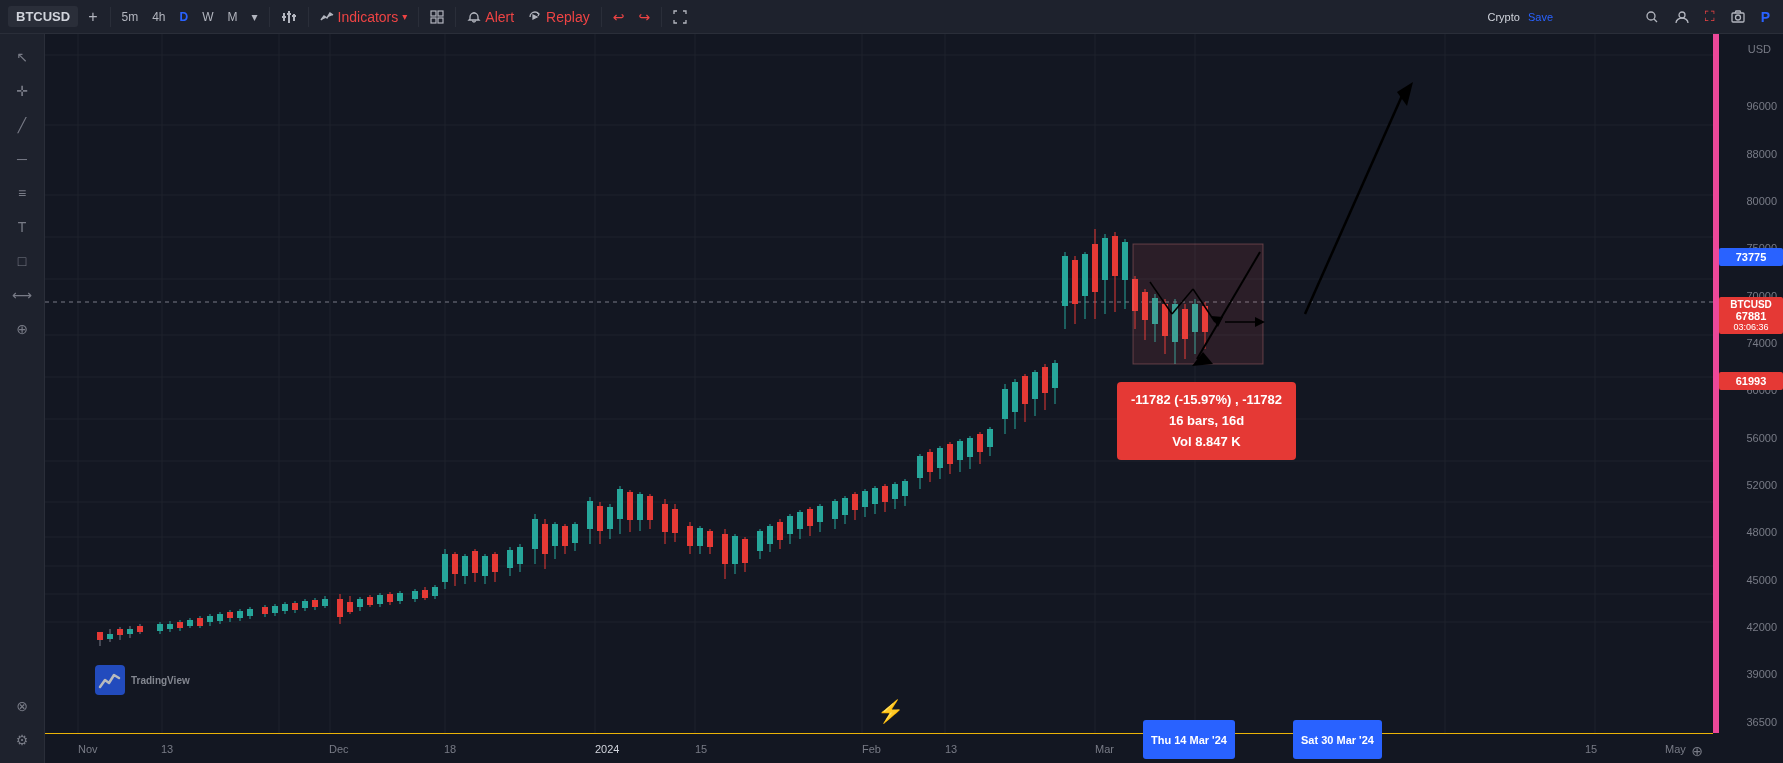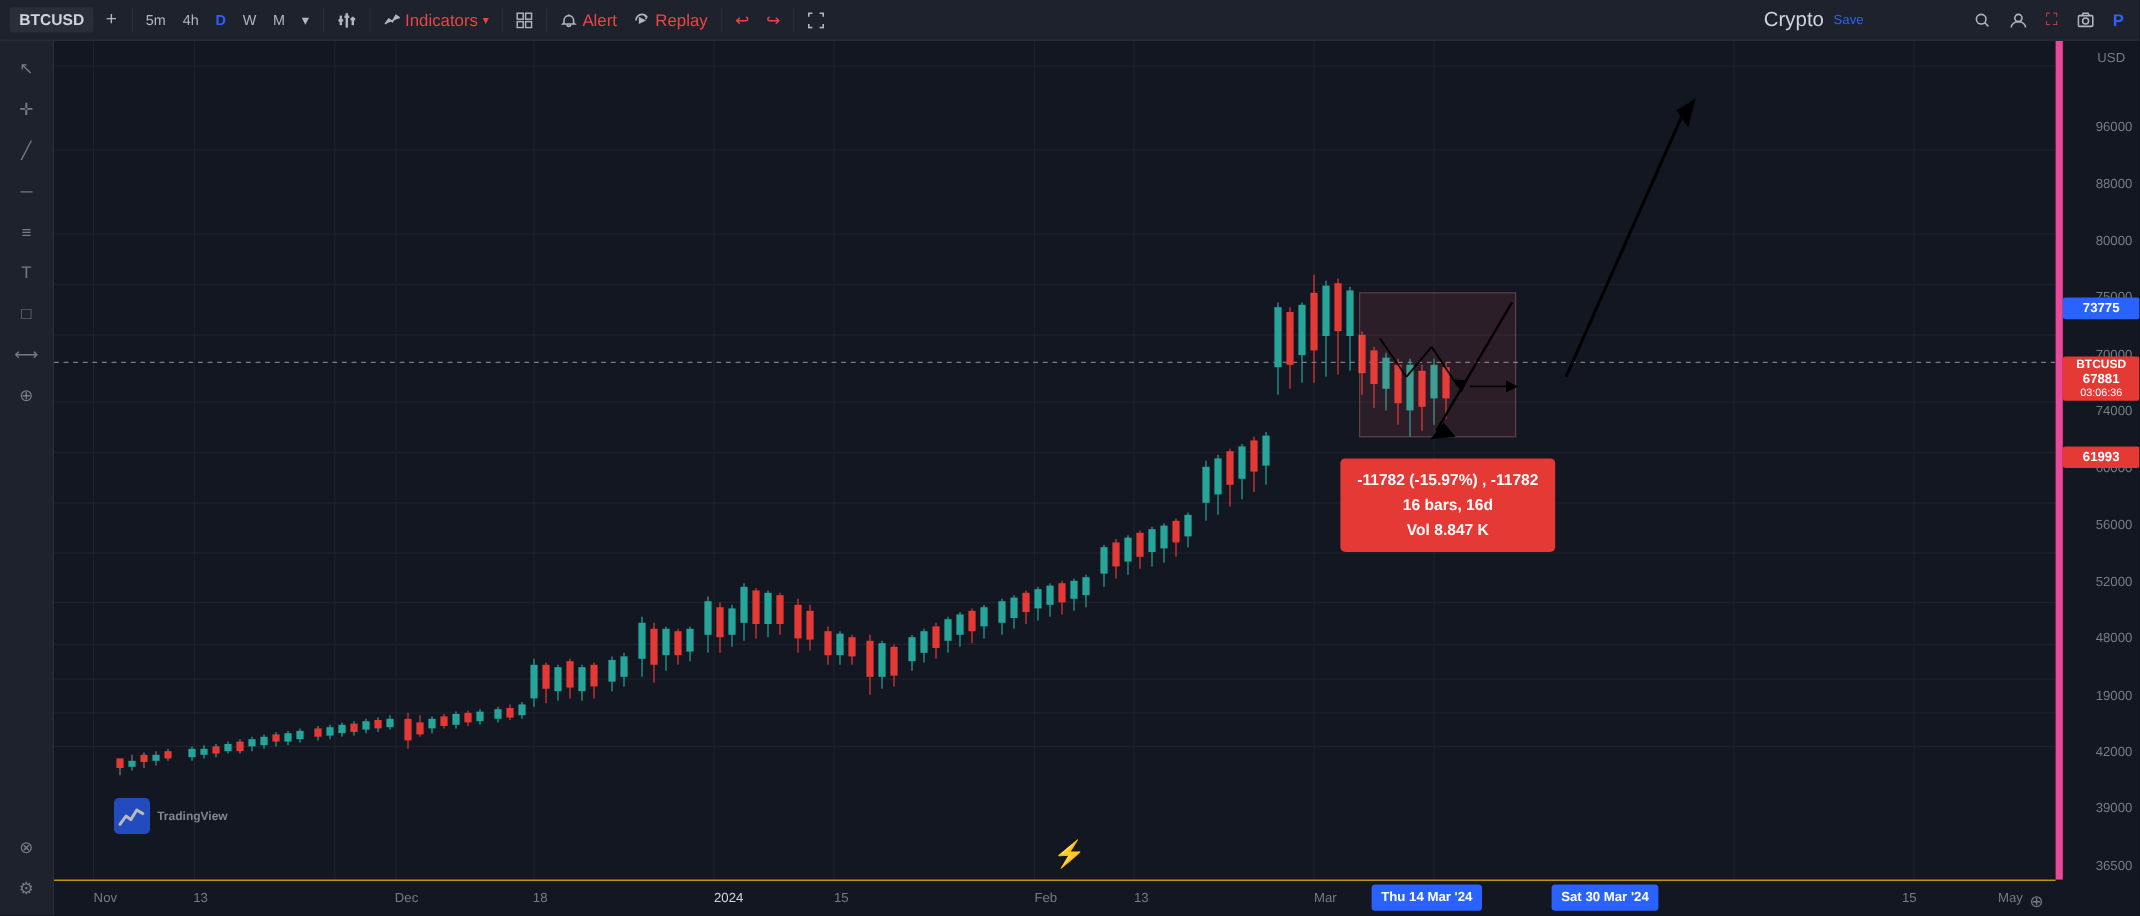--- a/index.html
+++ b/index.html
@@ -76,21 +76,21 @@
       right: 230px;
       top: 0;
       height: 34px;
       display: flex;
       align-items: center;
       gap: 4px;
       color: #b2b5be;
       font-size: 12px;
       cursor: pointer;
     }
-    .crypto-text { color: #d1d4dc; font-size: 17px; }
+    .crypto-text { color: #d1d4dc; font-size: 11px; }
     .save-text { color: #2962ff; font-size: 11px; }
 
     
     #chart-area {
       position: absolute;
       top: 34px;
       left: 0;
       width: 1783px;
       height: 729px;
       background: #131722;
@@ -164,21 +164,21 @@
       border-top: 1px solid #eab308;
       display: flex;
       align-items: center;
     }
     .time-label {
       color: #787b86;
       font-size: 11px;
       position: absolute;
     }
     .time-date-badge {
-      height: 22px;
+      height: 39px;
       padding: 2px 8px;
       border-radius: 3px;
       font-size: 11px;
       display: flex;
       align-items: center;
       position: absolute;
       bottom: 4px;
       font-weight: bold;
     }
 
@@ -776,21 +776,21 @@
     <div class="price-label" style="margin-top: 10px;">96000</div>
     <div class="price-label">88000</div>
     <div class="price-label">80000</div>
     <div class="price-label">75000</div>
     <div class="price-label">70000</div>
     <div class="price-label">74000</div>
     <div class="price-label">60000</div>
     <div class="price-label">56000</div>
     <div class="price-label">52000</div>
     <div class="price-label">48000</div>
-    <div class="price-label">19000</div>
+    <div class="price-label">45000</div>
     <div class="price-label">42000</div>
     <div class="price-label">39000</div>
     <div class="price-label">36500</div>
 
     <div class="price-badge" style="top: 202px; background: #2962ff; width: 100%; margin-top: 12px;">73775</div>
 
     <div class="btcusd-box" style="top: 263px; width: 100%;">
       <div style="font-size:10px; font-weight:bold;">BTCUSD</div>
       <div style="font-size:11px; font-weight:bold;">67881</div>
       <div style="font-size:9px;">03:06:36</div>

